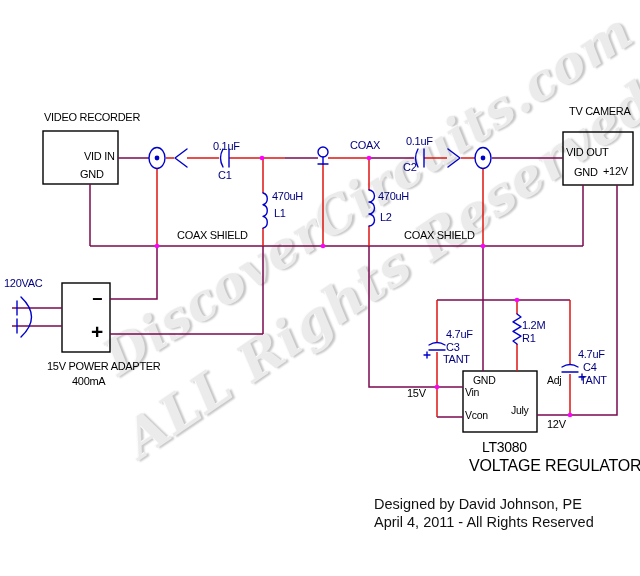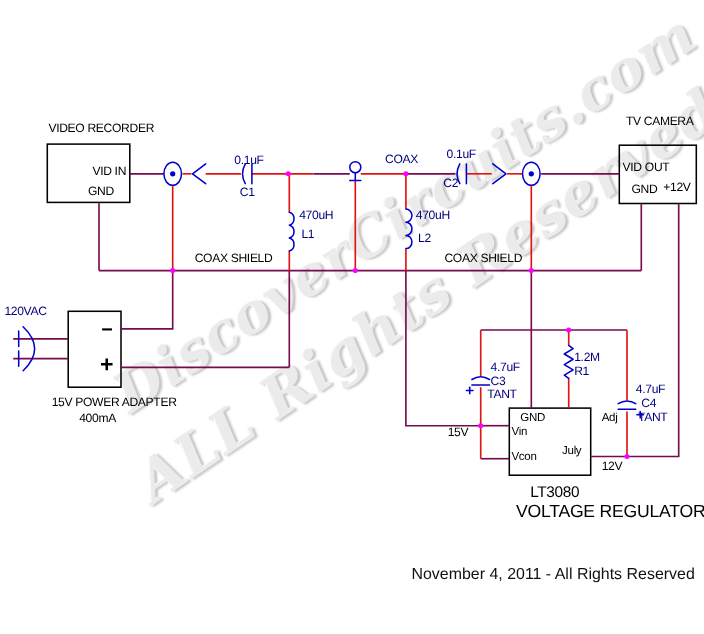--- a/index.html
+++ b/index.html
@@ -190,14 +190,15 @@
   <div class="lbl" style="left:547px;top:419px;">12V</div>
 
   <div class="lbl pin" style="left:473px;top:375px;">GND</div>
   <div class="lbl pin" style="left:508px;top:375px;margin-left:39px;">Adj</div>
   <div class="lbl pin" style="left:465px;top:387px;">Vin</div>
   <div class="lbl pin" style="left:465px;top:410px;">Vcon</div>
   <div class="lbl pin" style="left:511px;top:405px;">July</div>
   <div class="lbl part" style="left:482px;top:440px;">LT3080</div>
   <div class="lbl caption" style="left:469px;top:458px;">VOLTAGE REGULATOR</div>
 
-  <div class="lbl footer" style="left:374px;top:515px;">November 4, 2011 - All Rights Reserved</div>
+  <div class="lbl footer" style="left:374px;top:497px;">Designed by David Johnson, PE</div>
+  <div class="lbl footer" style="left:374px;top:515px;">April 4, 2011 - All Rights Reserved</div>
 </div>
 
 </body></html>

